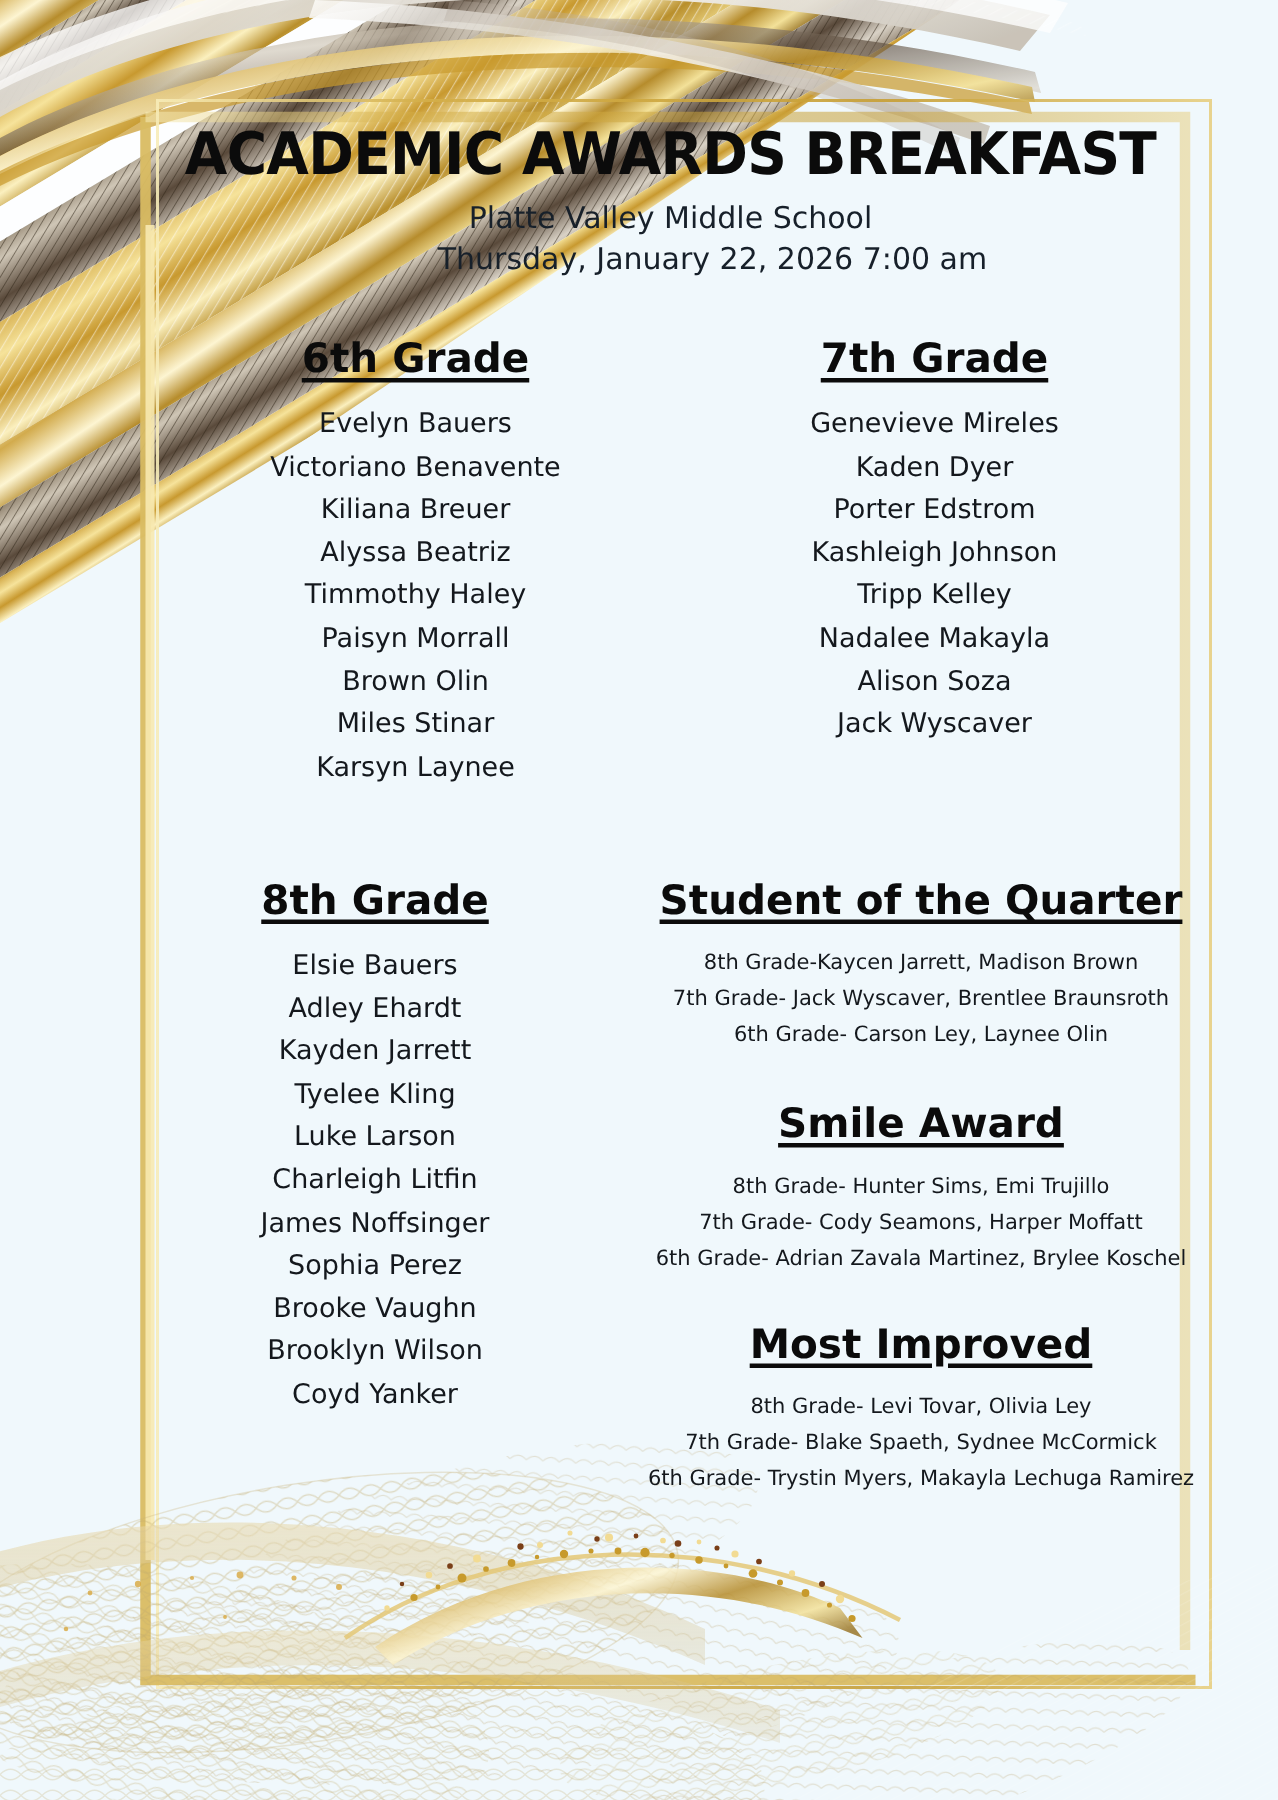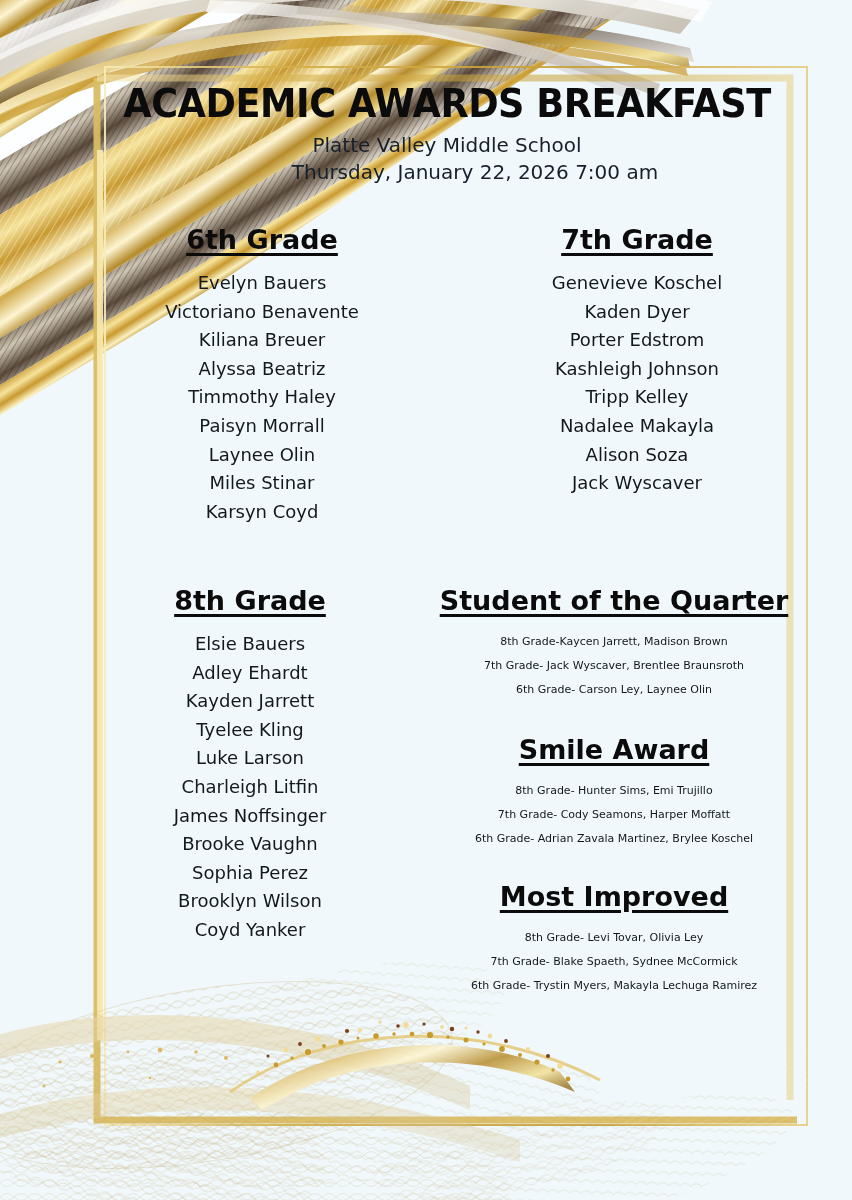--- a/index.html
+++ b/index.html
@@ -59,30 +59,30 @@
   .name-list{list-style:none;margin:0;padding:0;text-align:center;}
   .name-list li{
     font-size:18px;
     line-height:28.6px;
     color:#14181d;
     font-family:"DejaVu Sans", sans-serif;
     white-space:nowrap;
   }
   .award-lines{text-align:center;margin-top:11px;}
   .award-lines div{
-    font-size:11px;
+    font-size:14px;
     line-height:24px;
     color:#14181d;
     font-family:"DejaVu Sans", sans-serif;
     white-space:nowrap;
   }
 
   
-  #col-g6{left:95px;top:224px;width:292px;}
-  #col-g7{left:470px;top:224px;width:292px;}
+  #col-g6{left:110px;top:224px;width:292px;}
+  #col-g7{left:456px;top:224px;width:292px;}
   #col-g8{left:98px;top:585px;width:262px;}
   #col-awards{left:372px;top:585px;width:442px;}
   #sec-smile{margin-top:32px;}
   #sec-improved{margin-top:30px;}
 </style>
 </head>
 <body>
 
 <div id="poster">
 
@@ -303,52 +303,52 @@
 
     <div class="col" id="col-g6">
       <div class="sec-head">6th Grade</div>
       <ul class="name-list">
         <li>Evelyn Bauers</li>
         <li>Victoriano Benavente</li>
         <li>Kiliana Breuer</li>
         <li>Alyssa Beatriz</li>
         <li>Timmothy Haley</li>
         <li>Paisyn Morrall</li>
-        <li>Laynee Olin</li>
+        <li>Brown Olin</li>
         <li>Miles Stinar</li>
-        <li>Karsyn Coyd</li>
+        <li>Karsyn Laynee</li>
       </ul>
     </div>
 
     <div class="col" id="col-g7">
       <div class="sec-head">7th Grade</div>
       <ul class="name-list">
-        <li>Genevieve Koschel</li>
+        <li>Genevieve Mireles</li>
         <li>Kaden Dyer</li>
         <li>Porter Edstrom</li>
         <li>Kashleigh Johnson</li>
         <li>Tripp Kelley</li>
         <li>Nadalee Makayla</li>
         <li>Alison Soza</li>
         <li>Jack Wyscaver</li>
       </ul>
     </div>
 
     <div class="col" id="col-g8">
       <div class="sec-head">8th Grade</div>
       <ul class="name-list">
         <li>Elsie Bauers</li>
         <li>Adley Ehardt</li>
         <li>Kayden Jarrett</li>
         <li>Tyelee Kling</li>
         <li>Luke Larson</li>
         <li>Charleigh Litfin</li>
         <li>James Noffsinger</li>
+        <li>Sophia Perez</li>
         <li>Brooke Vaughn</li>
-        <li>Sophia Perez</li>
         <li>Brooklyn Wilson</li>
         <li>Coyd Yanker</li>
       </ul>
     </div>
 
     <div class="col" id="col-awards">
 
       <div>
         <div class="sec-head">Student of the Quarter</div>
         <div class="award-lines">

